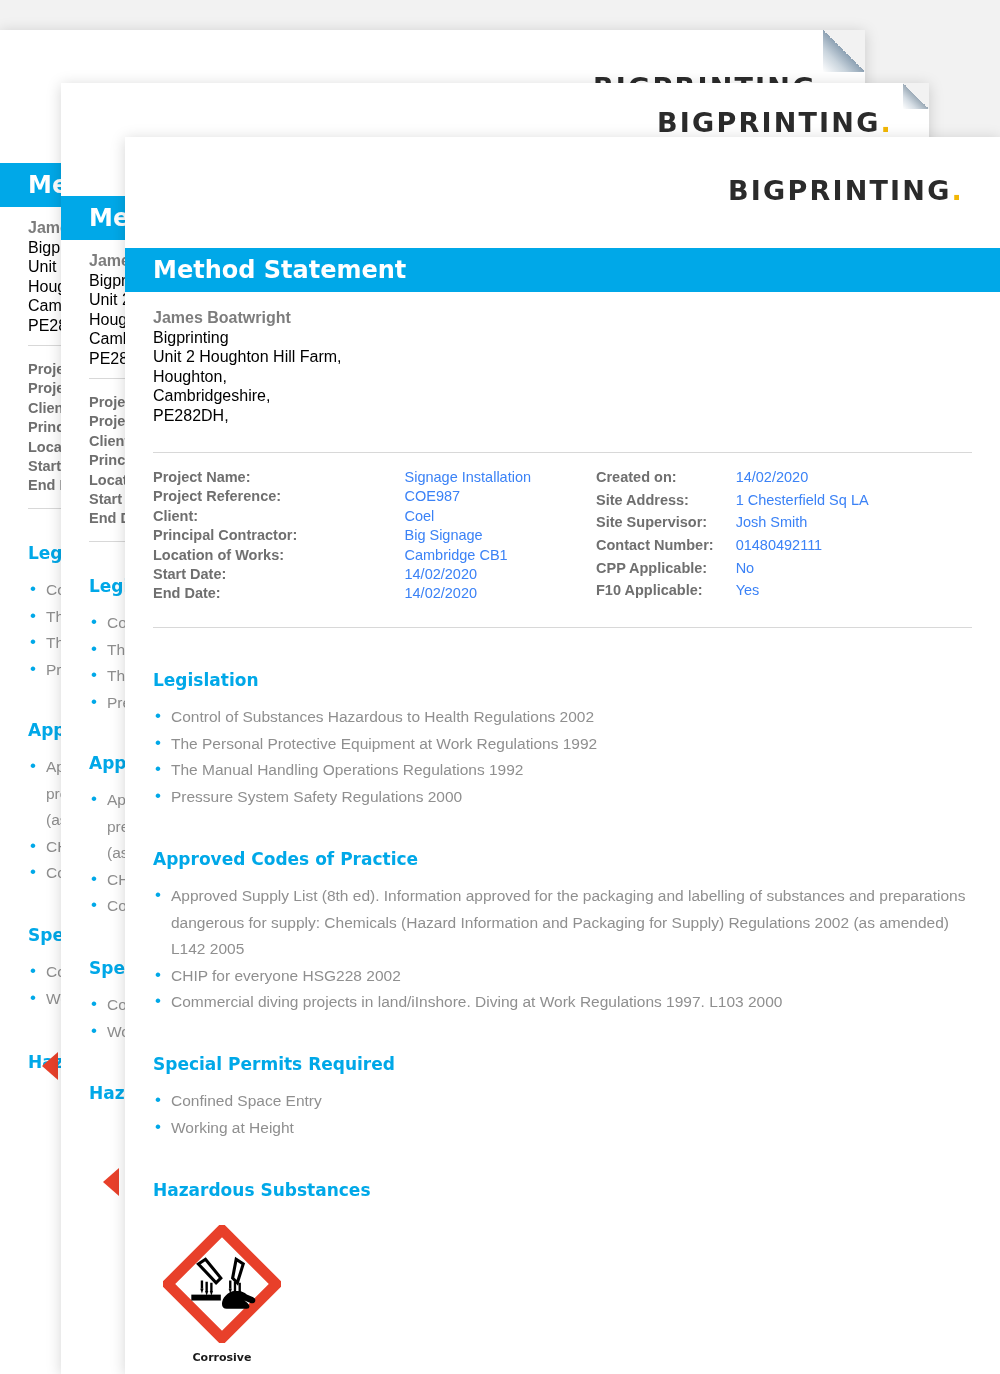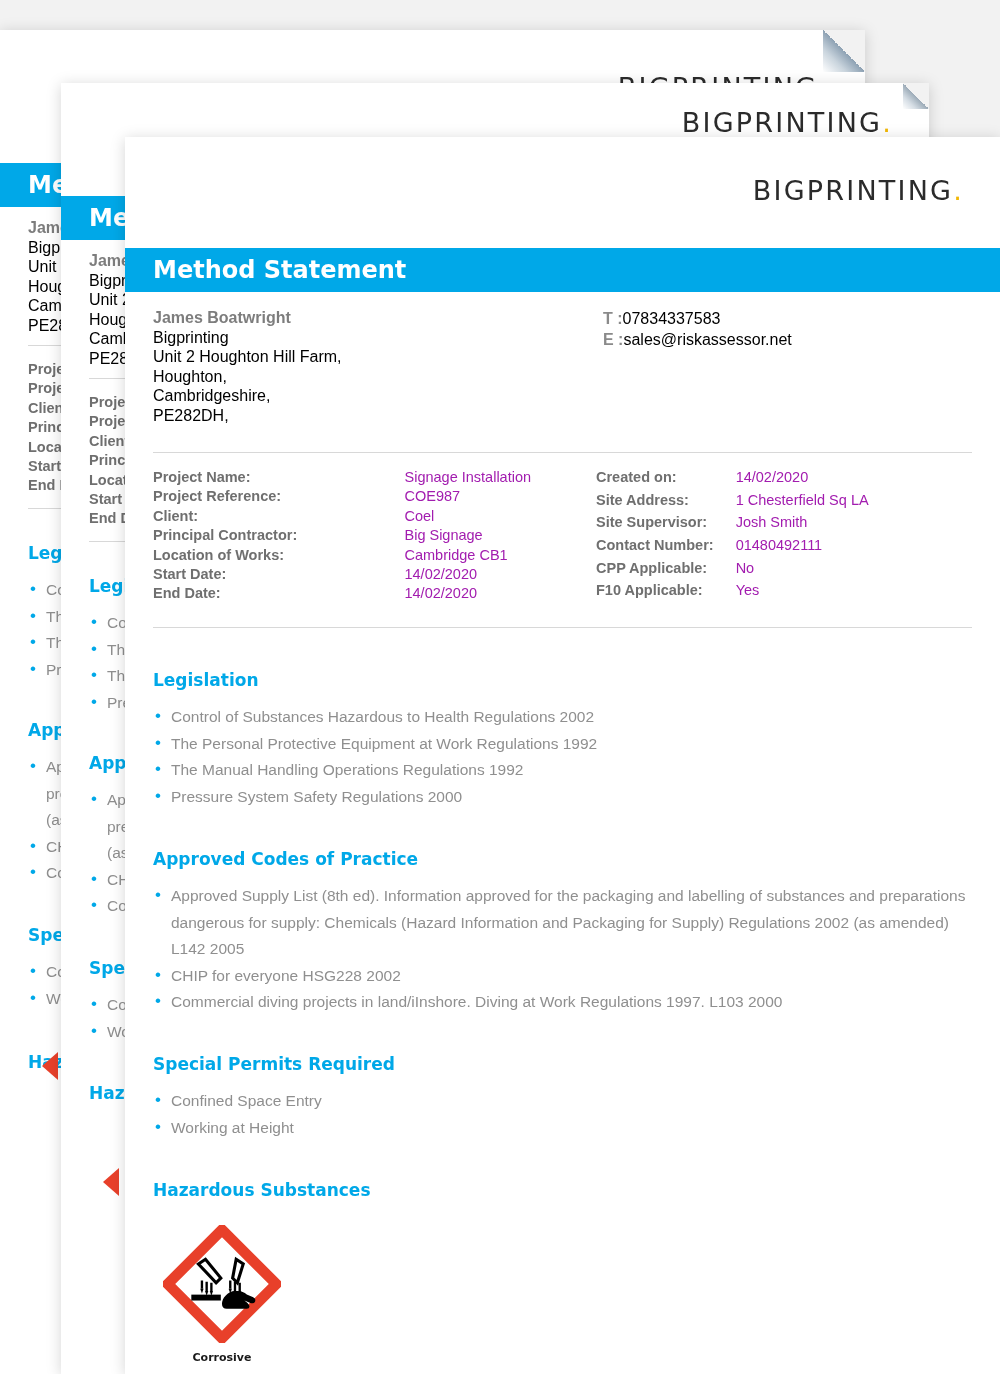--- a/index.html
+++ b/index.html
@@ -40,21 +40,21 @@
     top: 0; right: 0;
     width: 26px; height: 26px;
     background: linear-gradient(225deg, #f2f2f2 0%, #f2f2f2 50%, #9aa9b6 50%, #d6dee5 75%, #ffffff 100%);
   }
 
   
   .logo {
     position: absolute;
     right: 36px;
     font-family: "DejaVu Sans", sans-serif;
-    font-weight: normal;
+    font-weight: bold;
     color: #2b2b2b;
     letter-spacing: 2.2px;
     white-space: nowrap;
   }
   .logo .dot { color: #f2b705; }
 
   .logo-back   { top: 42px;  font-size: 27px; }
   .logo-middle { top: 107px; font-size: 27px; }
 
   
@@ -97,21 +97,21 @@
   .details-row { display: table-row; }
   .details-row .k,
   .details-row .v {
     display: table-cell;
     font-size: 14.5px;
     line-height: 19.4px;
     white-space: nowrap;
     padding-bottom: 0px;
   }
   .details-row .k { font-weight: bold; color: #6f6f6f; padding-right: 22px; }
-  .details-row .v { color: #a21caf; }
+  .details-row .v { color: #3b82f6; }
 
   .section {
     position: absolute;
     left: 0; right: 0;
   }
   .section h2 {
     margin: 0 0 14px 0;
     color: #00a8e8;
     font-size: 17px;
     font-weight: bold;
@@ -419,24 +419,20 @@
   </div>
 
   <div class="contact-block" style="top:171px; left:28px; right:28px;">
     <div class="contact-left">
       <div class="name">James Boatwright</div>
       <div>Bigprinting</div>
       <div>Unit 2 Houghton Hill Farm,</div>
       <div>Houghton,</div>
       <div>Cambridgeshire,</div>
       <div>PE282DH,</div>
-    </div>
-    <div class="contact-right">
-      <div><span class="lbl">T :</span><span>07834337583</span></div>
-      <div><span class="lbl">E :</span><span>sales@riskassessor.net</span></div>
     </div>
   </div>
 
   <div class="rule" style="top:315px; left:28px; width:819px;"></div>
 
   <div class="details" style="top:331px; left:28px;">
     <div class="details-col" style="width:443px;">
       <div class="details-row">
           <span class="k">Project Name:</span>
           <span class="v">Signage Installation</span>

